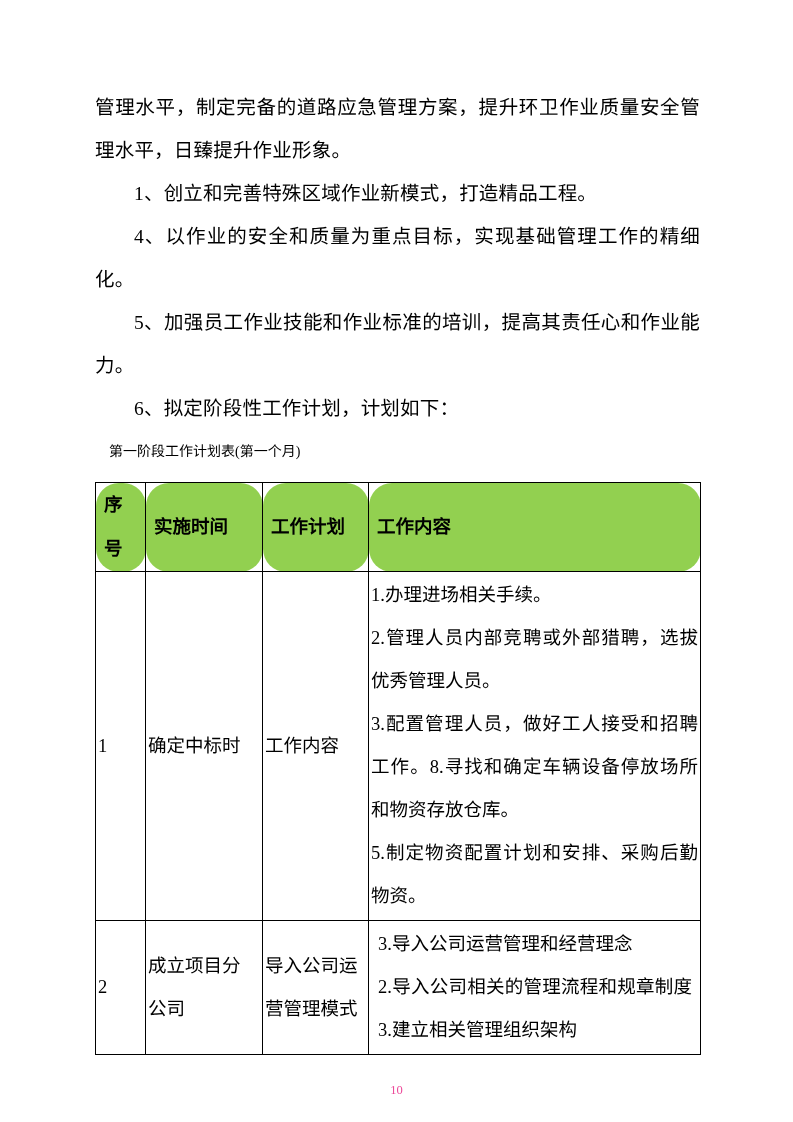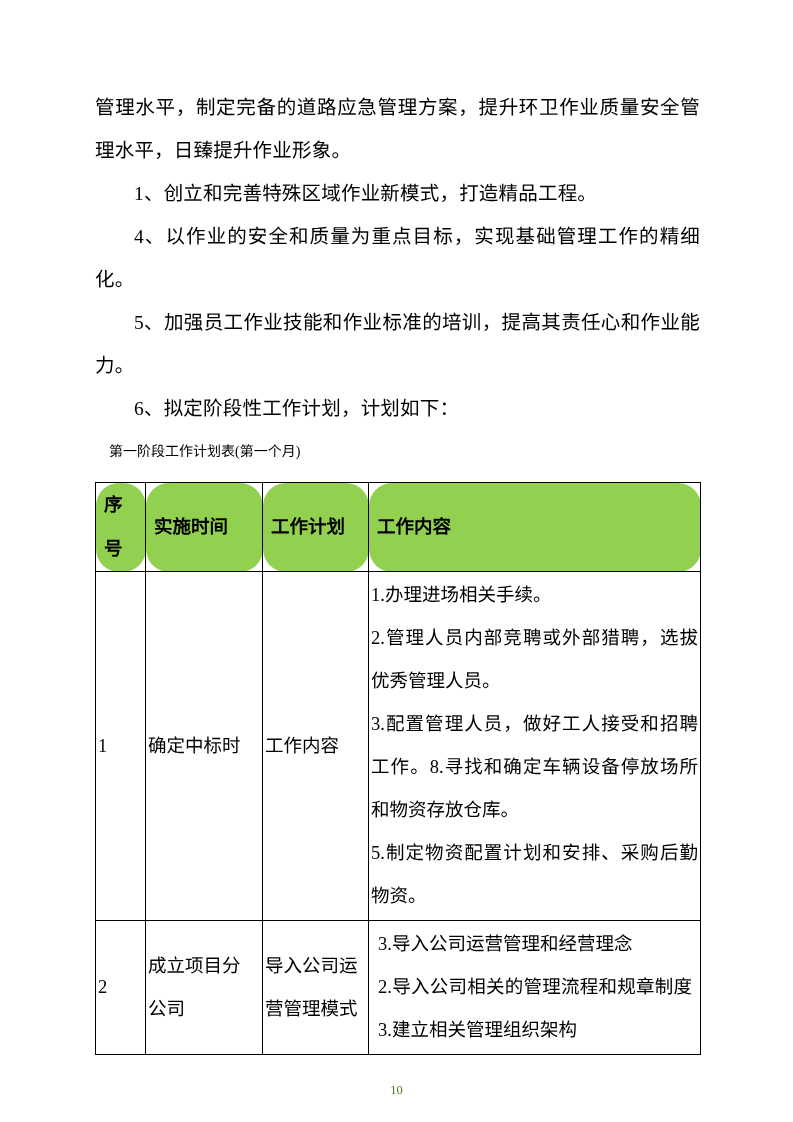--- a/index.html
+++ b/index.html
@@ -111,21 +111,21 @@
   tr.row-2 td.cell-no { vertical-align: middle; }
   tr.row-2 td.cell-mid { vertical-align: middle; }
 
   .page-number {
     position: absolute;
     left: 0;
     right: 0;
     top: 1083px;
     text-align: center;
     font-size: 12.5px;
-    color: #4d7c0f;
+    color: #ec4899;
     font-family: "Liberation Serif", "DejaVu Serif", serif;
   }
 </style>
 </head>
 <body>
 
 <div class="page">
 
   <div class="content">
 

